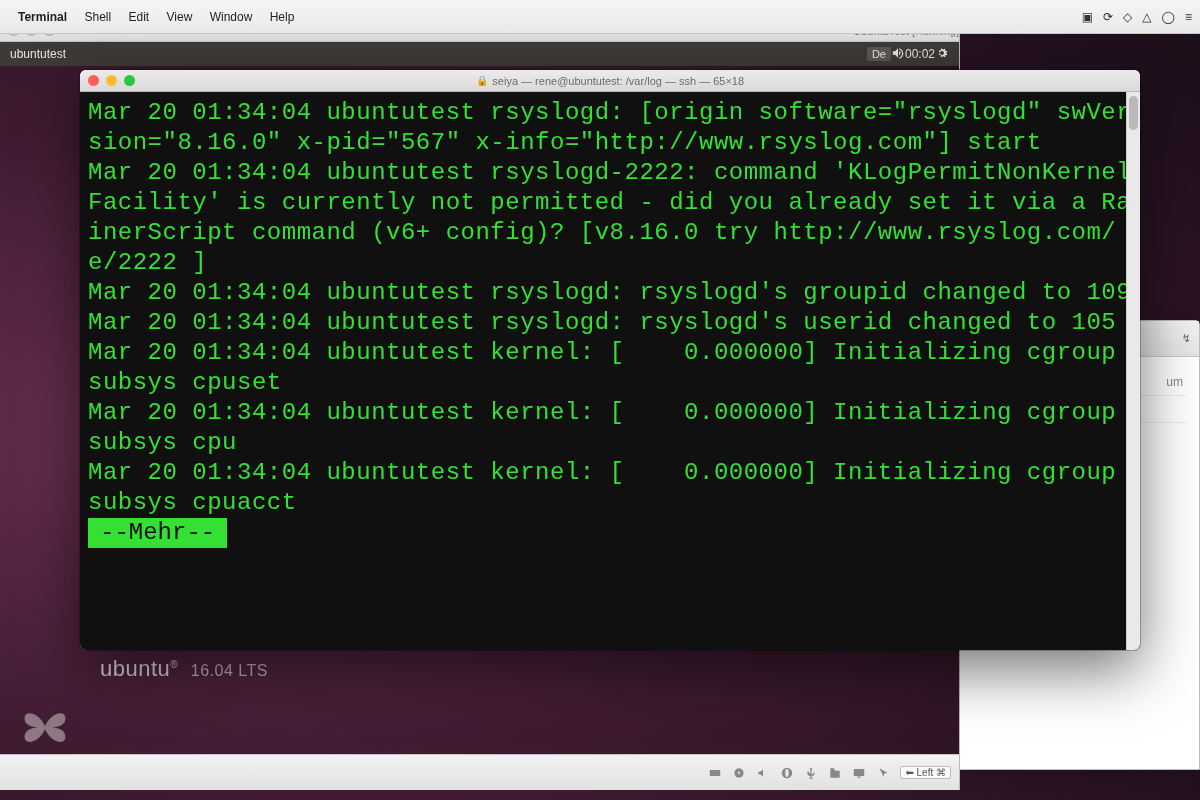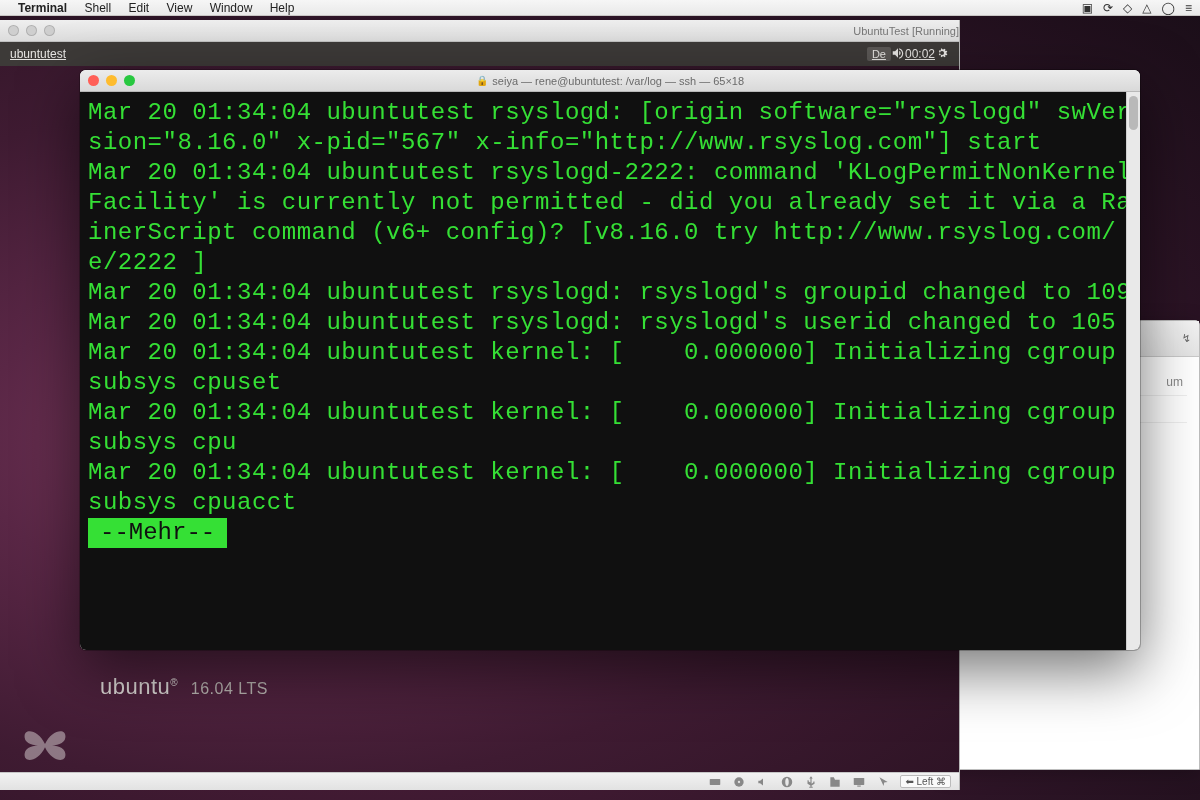--- a/index.html
+++ b/index.html
@@ -3,21 +3,21 @@
 <meta charset="utf-8">
 <style>
   * { box-sizing: border-box; margin: 0; padding: 0; }
   html, body { width: 1200px; height: 800px; overflow: hidden; font-family: -apple-system, "Helvetica Neue", Arial, sans-serif; }
   body {
     background: radial-gradient(ellipse at 30% 60%, #6b2c4f 0%, #4a1d38 35%, #2d1426 70%, #1a0e18 100%);
     position: relative;
   }
   
   .mac-menubar {
-    position: absolute; top:0; left:0; right:0; height:16px;
+    position: absolute; top:0; left:0; right:0; height:34px;
     background: linear-gradient(#f6f6f6,#e9e9e9);
     border-bottom:1px solid #c8c6c4;
     display:flex; align-items:center;
     font-size:12px; color:#222; padding:0 8px;
     z-index: 200;
   }
   .mac-menubar .apple { font-size:13px; margin-right:10px;}
   .mac-menubar .mitems span { margin-right:14px; }
   .mac-menubar .mitems .bold { font-weight:600;}
   .mac-menubar .right { margin-left:auto; display:flex; gap:10px; font-size:12px; color:#333;}
@@ -42,42 +42,42 @@
   .vm-titlebar .traffic .r{background:#cfcfcf;} .vm-titlebar .traffic .y{background:#cfcfcf;} .vm-titlebar .traffic .g{background:#cfcfcf;}
 
   .ubuntu-desktop {
     flex:1; position:relative;
     background: radial-gradient(ellipse at 28% 55%, #7c3a5e 0%, #5a2746 30%, #3f1b32 60%, #2a1222 100%);
     overflow:hidden;
   }
   .ubuntu-topbar {
     height:24px; background:#3d3a38;
     display:flex; align-items:center; color:#e7e5e3;
-    font-size:12px; padding:0 10px;text-decoration:underline;
+    font-size:12px; padding:0 10px;
   }
   .ubuntu-topbar .title { font-weight:500;}
   .ubuntu-topbar .spacer { flex:1;}
   .ubuntu-topbar .ind { display:flex; align-items:center; }
   .ubuntu-topbar .lang { background:#5b5856; padding:1px 5px; border-radius:2px; font-size:11px;}
   .ubuntu-topbar svg { width:14px; height:14px; fill:#e7e5e3;}
 
   .ubuntu-brand {
     position:absolute; left:100px; bottom:72px;
     color:#d9d5d3; font-size:22px; letter-spacing:.5px;
   }
   .ubuntu-brand .ver { font-size:16px; color:#b7b2af; margin-left:6px;}
   .ubuntu-brand sup { font-size:10px; vertical-align: super;}
 
   .butterfly {
     position:absolute; left:20px; bottom:8px; width:50px; height:40px; opacity:.45;
   }
   .butterfly svg { width:100%; height:100%; fill:#ece8e6;}
 
   .vm-statusbar {
-    height:18px; background:linear-gradient(#f2f2f2,#e2e2e2);
+    height:36px; background:linear-gradient(#f2f2f2,#e2e2e2);
     border-top:1px solid #c6c6c6;
     display:flex; align-items:center; justify-content:flex-end;
     padding:0 8px; gap:10px; font-size:10px; color:#666;
   }
   .vm-statusbar .ic { width:14px; height:14px; display:inline-block; }
   .vm-statusbar svg{ width:14px; height:14px; fill:#888;}
   .vm-statusbar .hostkey { border:1px solid #bbb; padding:0 4px; border-radius:2px; background:#fafafa; color:#555;}
 
   
   .finder-window {

